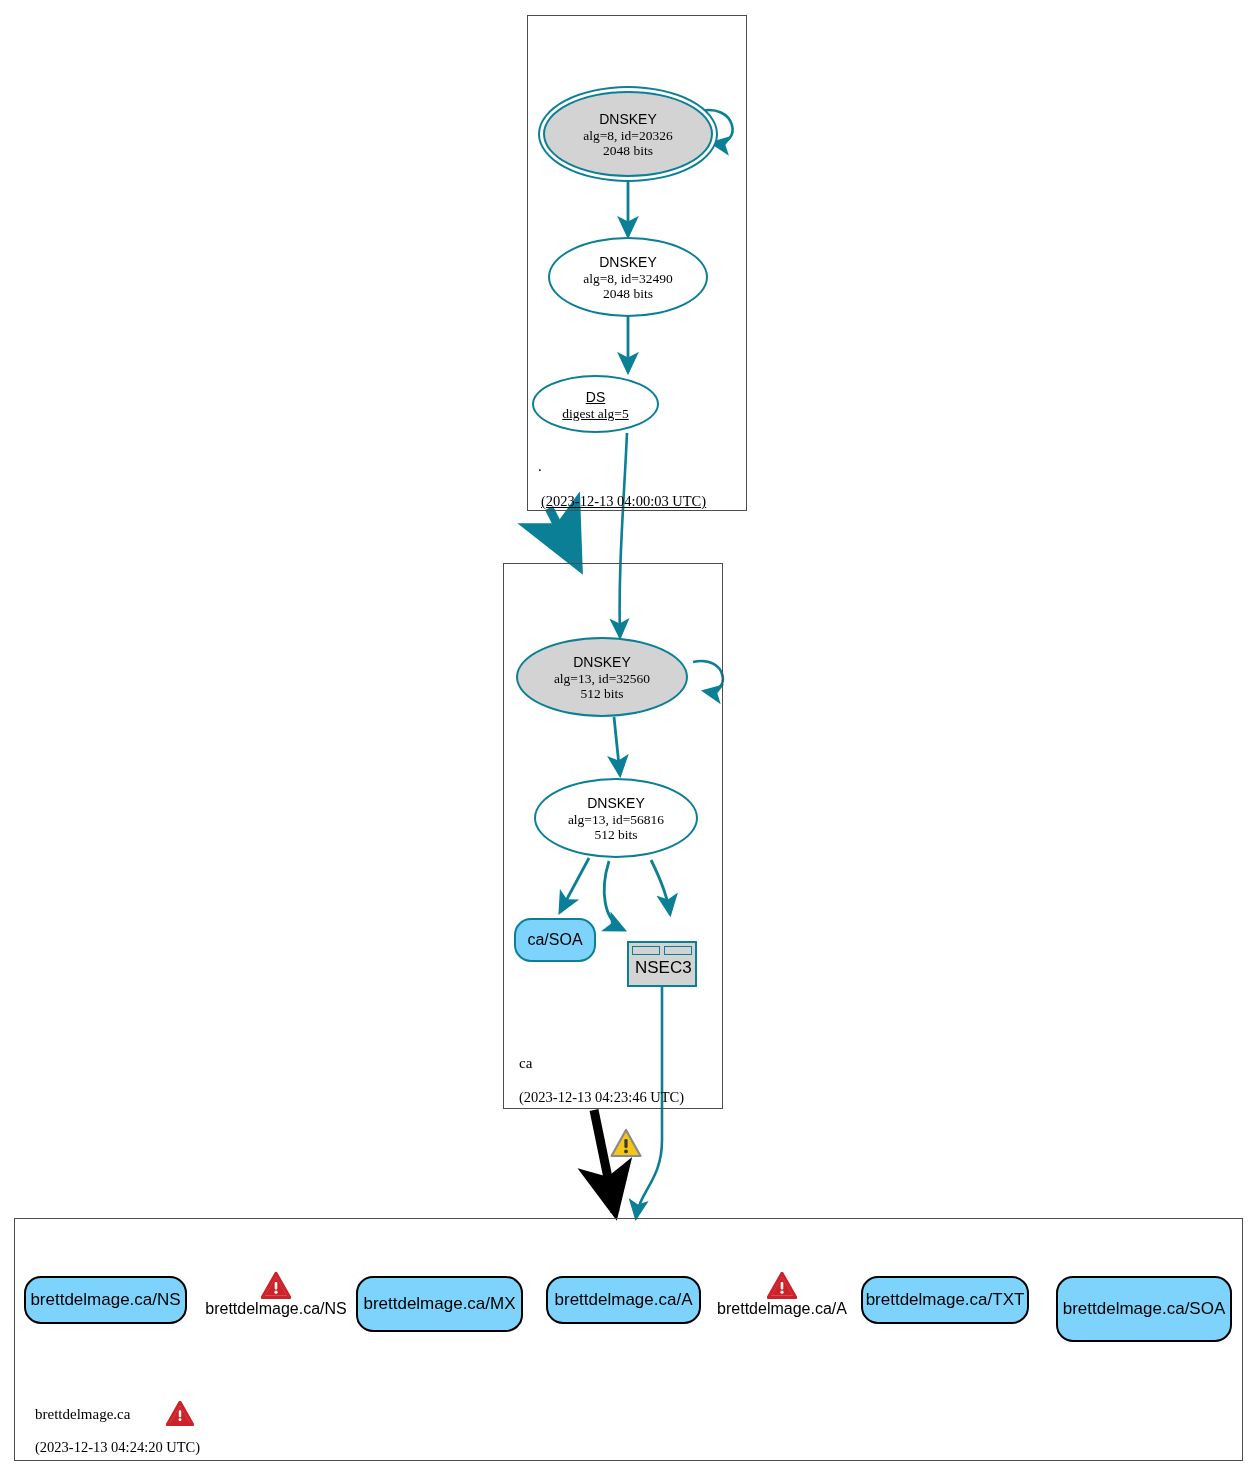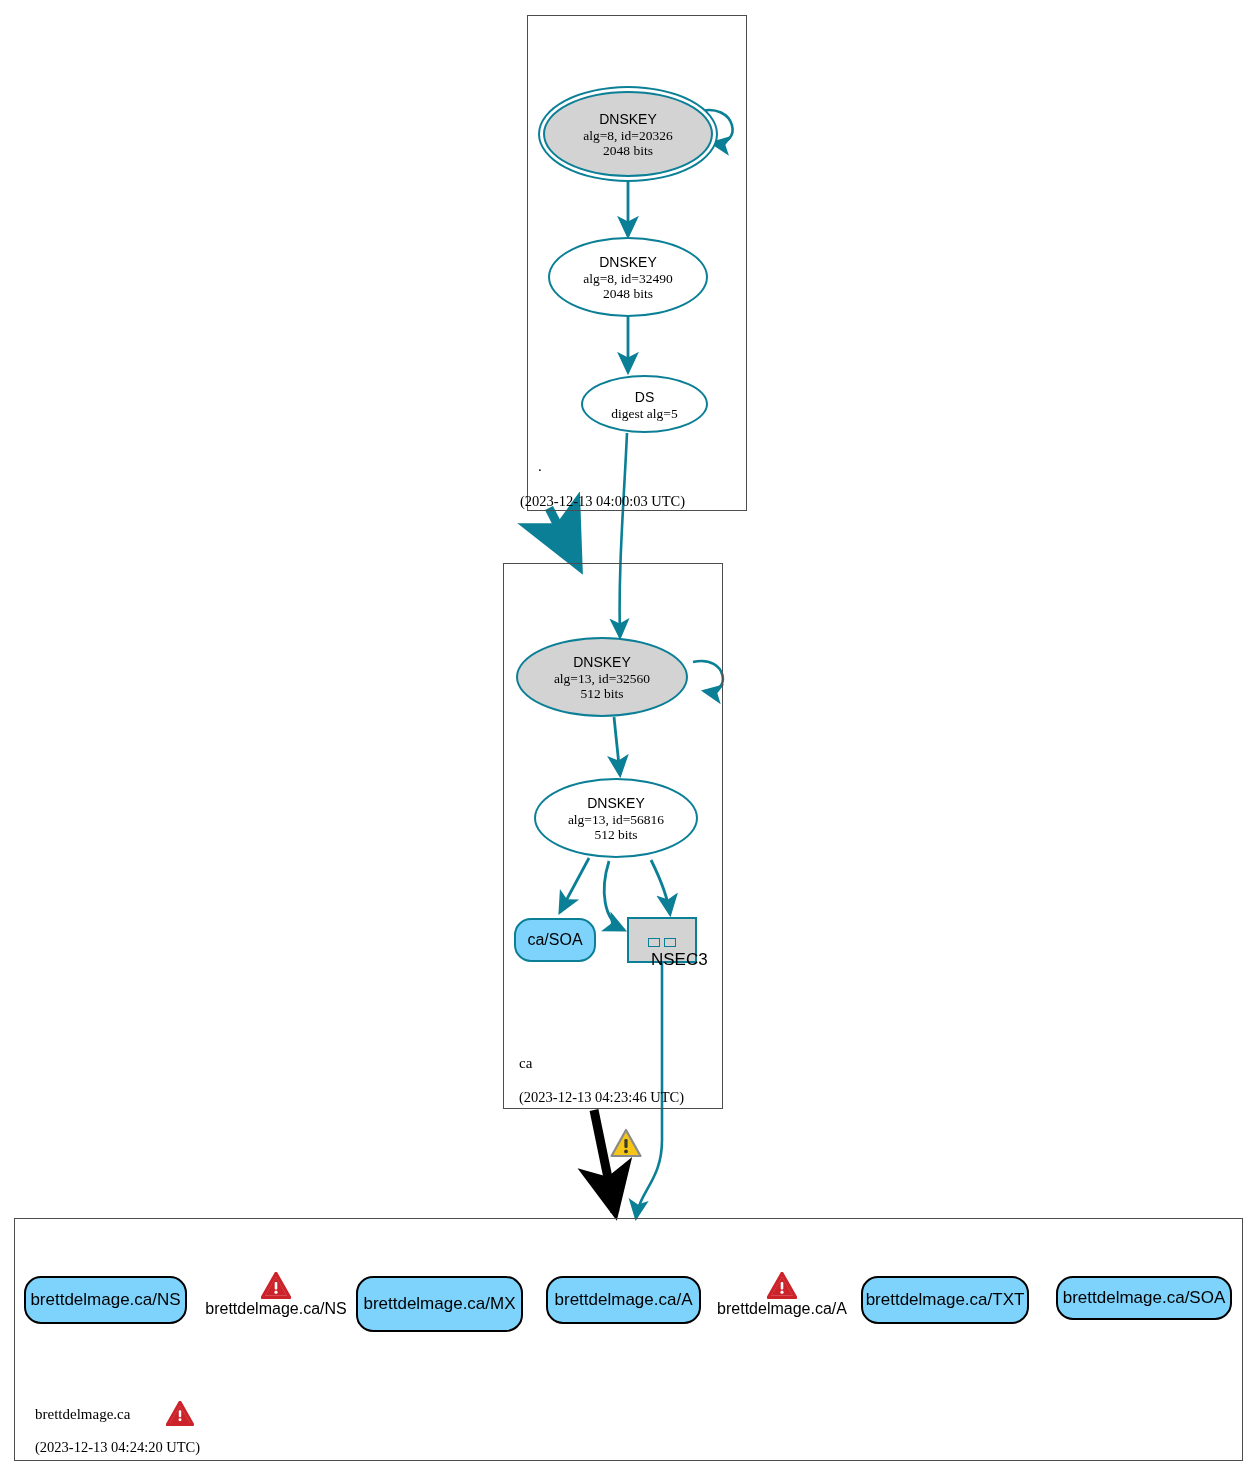--- a/index.html
+++ b/index.html
@@ -86,22 +86,23 @@
     font-size: 17px;
   }
   .rrset.teal {
     border-color: #0a7f96;
     border-width: 2px;
     font-size: 16px;
   }
   .nsec3 {
     border: 2.6px solid #0a7f96;
     background: #d3d3d3;
-    padding: 16px;
+    padding: 0;
     display: block;
+    margin-top: 24px;
   }
   .nsec3 .cells {
     display: flex;
     height: 12px;
     padding: 3px 3px 0 3px;
     gap: 4px;
     box-sizing: border-box;
   }
   .nsec3 .cells > div {
     flex: 1;
@@ -168,35 +169,35 @@
     <path d="M651,860 C663,884 668,900 670,914" fill="none" stroke="#0a7f96" stroke-width="2.8" marker-end="url(#arrow-teal)"></path>
 
     <path d="M662,963 L662,1140 C662,1180 640,1190 636,1218" fill="none" stroke="#0a7f96" stroke-width="2.6" marker-end="url(#arrow-teal)"></path>
 
     <path d="M594,1110 L615,1212" fill="none" stroke="#000000" stroke-width="9" marker-end="url(#arrow-black)" stroke-linecap="butt"></path>
   </svg>
 
   <div class="zone-box" style="left:527px; top:15px; width:220px; height:496px;"></div>
 
   <div class="zone-label zone-name" style="left:538px; top:459px;">.</div>
-  <div class="zone-label zone-time" style="left:520px; top:482px;">(2023-12-13 04:00:03 UTC)</div>
+  <div class="zone-label zone-time" style="left:541px; top:482px;text-decoration:underline;">(2023-12-13 04:00:03 UTC)</div>
 
   <div class="node ellipse secure-ksk" style="left:543px; top:91px; width:170px; height:86px;">
     <div class="t1">DNSKEY</div>
     <div class="t2">alg=8, id=20326</div>
     <div class="t3">2048 bits</div>
   </div>
 
   <div class="node ellipse plain" style="left:548px; top:237px; width:160px; height:80px;">
     <div class="t1">DNSKEY</div>
     <div class="t2">alg=8, id=32490</div>
     <div class="t3">2048 bits</div>
   </div>
 
-  <div class="node ellipse plain" style="left:581px; top:375px; width:127px; height:58px;">
+  <div class="node ellipse plain" style="left:532px; top:375px; width:127px; height:58px;text-decoration:underline;">
     <div class="t1">DS</div>
     <div class="t2">digest alg=5</div>
   </div>
 
   <div class="zone-box" style="left:503px; top:563px; width:220px; height:546px;"></div>
 
   <div class="zone-label zone-name" style="left:519px; top:1056px;">ca</div>
   <div class="zone-label zone-time" style="left:519px; top:1078px;">(2023-12-13 04:23:46 UTC)</div>
 
   <div class="node ellipse" style="left:516px; top:637px; width:172px; height:80px; background:#d3d3d3;">
@@ -242,21 +243,21 @@
   </div>
 
   <div class="node rrset" style="left:546px; top:1276px; width:155px; height:48px;">
     <div>brettdelmage.ca/A</div>
   </div>
 
   <div class="node rrset" style="left:861px; top:1276px; width:168px; height:48px;">
     <div>brettdelmage.ca/TXT</div>
   </div>
 
-  <div class="node rrset" style="left:1056px; top:1276px; width:176px; height:44px;">
+  <div class="node rrset" style="left:1056px; top:1276px; width:176px; height:66px;">
     <div>brettdelmage.ca/SOA</div>
   </div>
 
   <div class="err-label-wrap" style="left:216px; top:1272px; width:120px;">
     <svg class="icon-svg" width="30" height="27" viewBox="0 0 30 27">
       <path d="M15,1.5 L28.6,25.4 L1.4,25.4 Z" fill="#ffffff" stroke="#cc2229" stroke-width="3.4" stroke-linejoin="round"></path>
       <path d="M15,4.6 L25.9,23.7 L4.1,23.7 Z" fill="#cc2229"></path>
       <rect x="13.7" y="10" width="2.6" height="7.6" rx="1" fill="#ffffff"></rect>
       <circle cx="15" cy="20.2" r="1.6" fill="#ffffff"></circle>
     </svg>

